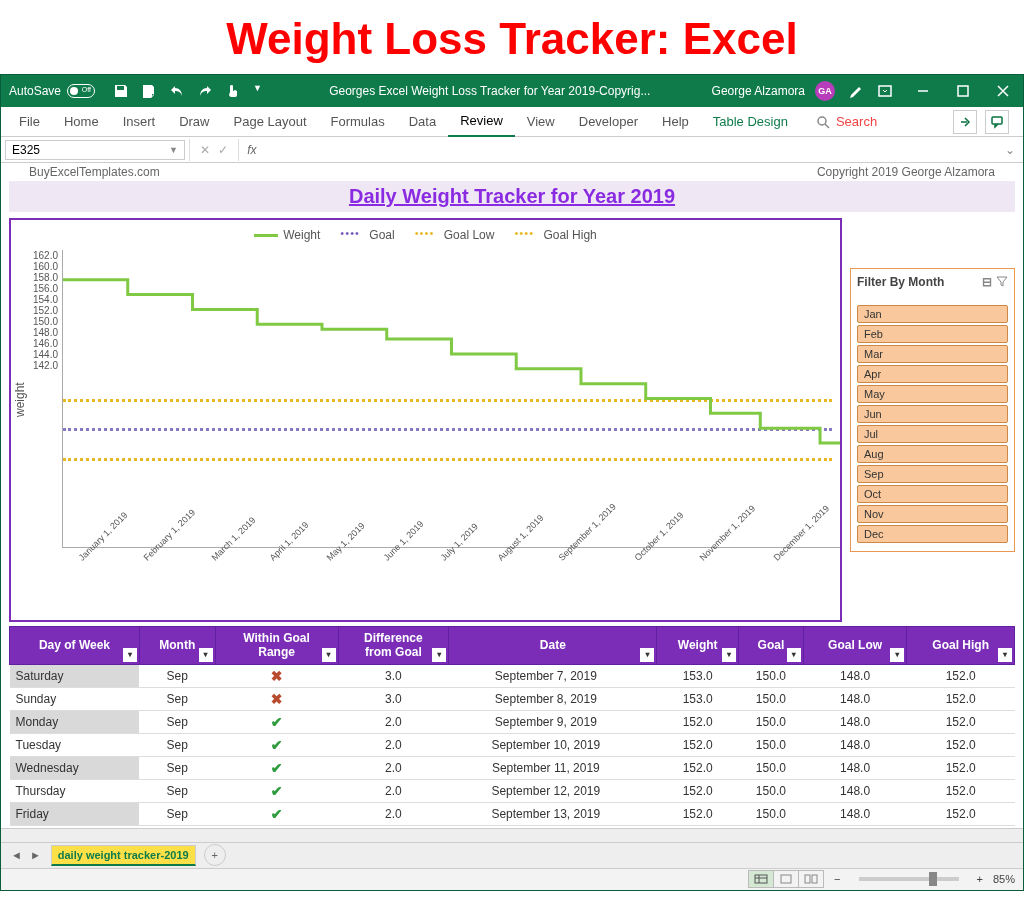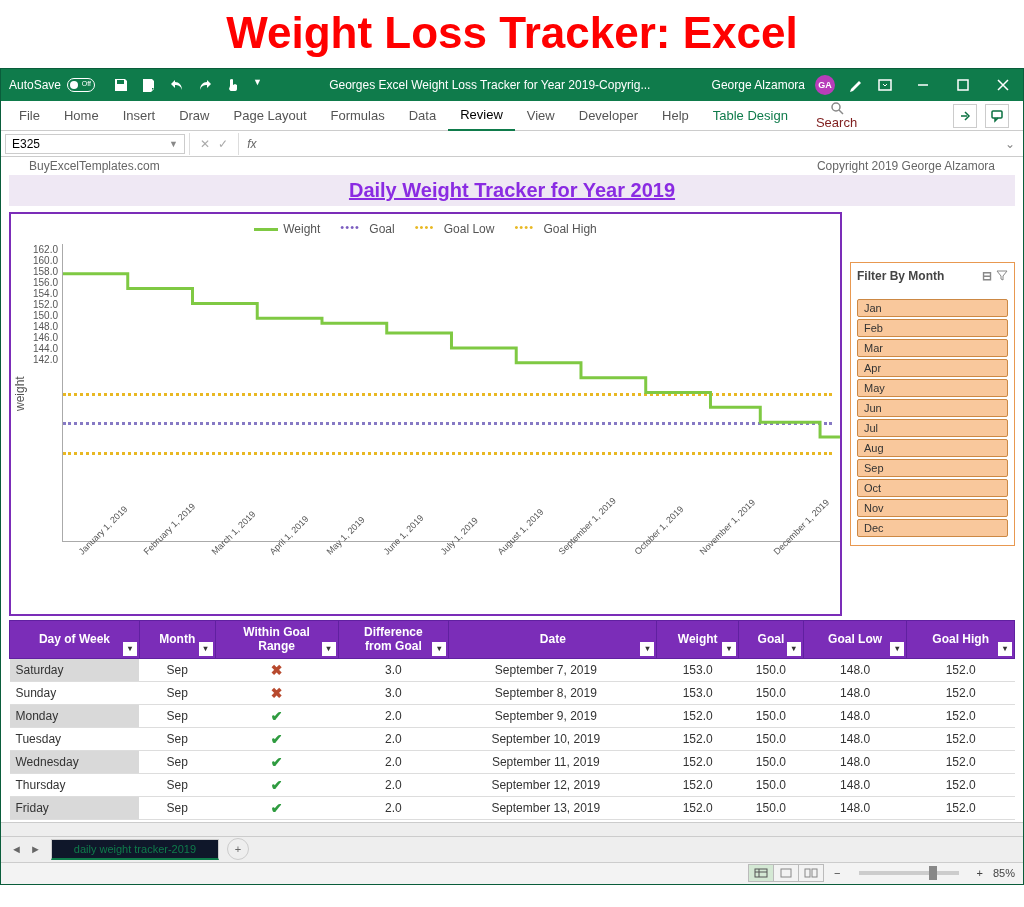--- a/index.html
+++ b/index.html
@@ -1,36 +1,36 @@
 <!DOCTYPE html>
 <html><head>
 <meta charset="utf-8">
 <style>
 * { box-sizing: border-box; margin: 0; padding: 0; }
 body { font-family: "Segoe UI", Arial, sans-serif; font-size: 12px; background: #fff; width: 1024px; overflow: hidden; }
-.page-title { text-align: center; font-size: 44px; font-weight: bold; color: #ff0000; padding: 8px 0 10px; font-family: Arial, sans-serif; }
+.page-title { text-align: center; font-size: 44px; font-weight: bold; color: #ff0000; padding: 14px 0 10px; font-family: Arial, sans-serif; }
 .excel-window { border: 1px solid #0a5d3b; }
 .title-bar { background: #0f7b4b; color: #fff; height: 32px; display: flex; align-items: center; font-size: 12px; position: relative; }
 .autosave { display: flex; align-items: center; padding: 0 8px; gap: 6px; }
 .toggle { width: 28px; height: 14px; border: 1px solid #fff; border-radius: 8px; position: relative; }
 .toggle::after { content: ""; width: 8px; height: 8px; background: #fff; border-radius: 50%; position: absolute; left: 2px; top: 2px; }
 .qa-icons { display: flex; gap: 12px; padding: 0 10px; }
 .qa-icon { width: 16px; height: 16px; fill: #fff; }
 .doc-title { flex: 1; text-align: center; white-space: nowrap; overflow: hidden; }
 .user-area { display: flex; align-items: center; gap: 10px; padding: 0 4px; }
 .avatar-badge { width: 20px; height: 20px; border-radius: 50%; background: #b83dba; display: flex; align-items: center; justify-content: center; font-size: 9px; font-weight: bold; }
 .win-btns { display: flex; }
 .win-btn { width: 40px; height: 32px; display: flex; align-items: center; justify-content: center; }
 .win-btn svg { fill: #fff; stroke: #fff; }
 .ribbon { background: #fff; border-bottom: 1px solid #ccc; height: 30px; display: flex; align-items: center; padding: 0 6px; font-size: 13px; color: #555; }
 .tab { padding: 0 12px; height: 30px; display: flex; align-items: center; cursor: pointer; }
 .tab.active { color: #000; border-bottom: 2px solid #0f7b4b; }
 .tab.green { color: #0f7b4b; }
 .ribbon-spacer { flex: 1; }
-.search-box { display: flex; align-items: center; color: #7f1d1d; flex-direction: column; }
+.search-box { display: flex; align-items: center; gap: 6px; color: #ef4444; }
 .ribbon-right { display: flex; gap: 8px; padding: 0 8px; }
 .ribbon-right-btn { width: 24px; height: 24px; border: 1px solid #ccc; display: flex; align-items: center; justify-content: center; }
 .name-formula-bar { display: flex; align-items: center; height: 26px; border-bottom: 1px solid #ccc; background: #fff; }
 .name-box { width: 180px; border: 1px solid #ccc; padding: 2px 6px; margin: 2px 4px; display: flex; justify-content: space-between; align-items: center; background: #fff; font-size: 12px; }
 .fx-btns { display: flex; gap: 8px; padding: 0 10px; color: #aaa; border-left: 1px solid #ddd; border-right: 1px solid #ddd; height: 22px; align-items: center; }
 .fx-btns span { cursor: pointer; }
 .fx-label { font-style: italic; padding: 0 8px; color: #666; }
 .formula-input { flex: 1; border: none; outline: none; font-size: 12px; padding: 0 4px; }
 .down-caret { color: #888; padding: 0 8px; }
 .worksheet { position: relative; background: #fff; }
@@ -65,21 +65,21 @@
 .data-table th.two-line { line-height: 1.2; }
 .data-table td { padding: 3px 6px; text-align: center; border-bottom: 1px solid #ddd; color: #333; }
 .data-table tr:nth-child(odd) td.day-cell { background: #d9d9d9; }
 .data-table td.day-cell { text-align: left; }
 .data-table td.date-cell { padding-right: 20px; }
 .check-mark { color: #2e9b3f; font-weight: bold; font-size: 14px; }
 .x-mark { color: #b84a2e; font-weight: bold; font-size: 14px; }
 .scroll-area { height: 14px; background: #eee; border-top: 1px solid #ccc; margin-top: 2px; }
 .sheet-tabs { height: 26px; background: #eee; display: flex; align-items: center; border-top: 1px solid #ccc; font-size: 11px; }
 .tab-nav { display: flex; gap: 8px; padding: 0 10px; color: #666; }
-.sheet-tab { background: #0f172a; border: 1px solid #ccc; border-bottom: 2px solid #0f7b4b; padding: 3px 22px; font-weight: normal; color: #0f7b4b; }
+.sheet-tab { background: #fde047; border: 1px solid #ccc; border-bottom: 2px solid #0f7b4b; padding: 3px 6px; font-weight: bold; color: #0f7b4b; }
 .add-sheet { width: 22px; height: 22px; border: 1px solid #ccc; border-radius: 50%; display: flex; align-items: center; justify-content: center; margin-left: 8px; color: #666; }
 .status-bar { height: 22px; background: #f3f3f3; border-top: 1px solid #ccc; display: flex; align-items: center; justify-content: flex-end; padding: 0 8px; gap: 10px; font-size: 11px; color: #444; }
 .view-btns { display: flex; }
 .view-btn { width: 26px; height: 18px; border: 1px solid #bbb; margin-left: -1px; display: flex; align-items: center; justify-content: center; }
 .view-btn.active { background: #d4e8d4; }
 .zoom-slider { width: 100px; height: 4px; background: #ccc; position: relative; margin: 0 8px; }
 .zoom-thumb { position: absolute; width: 8px; height: 14px; background: #888; top: -5px; left: 70%; }
 </style>
 </head>
 <body>

